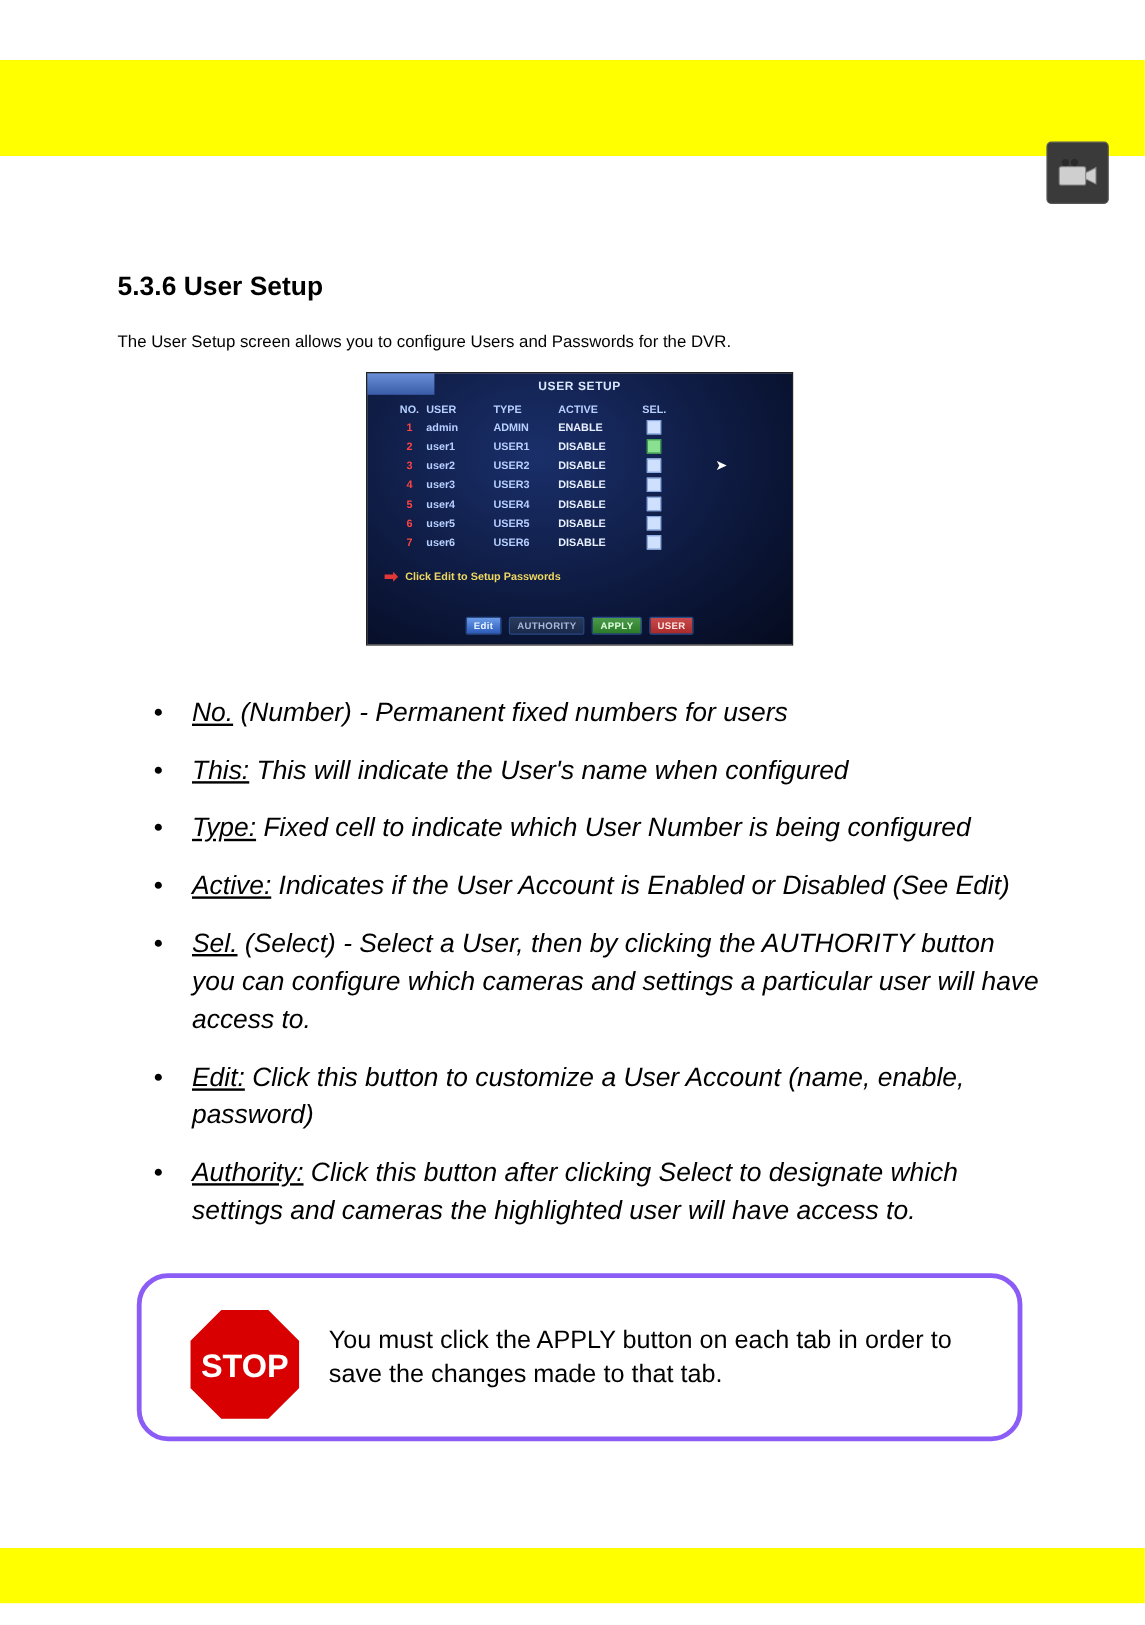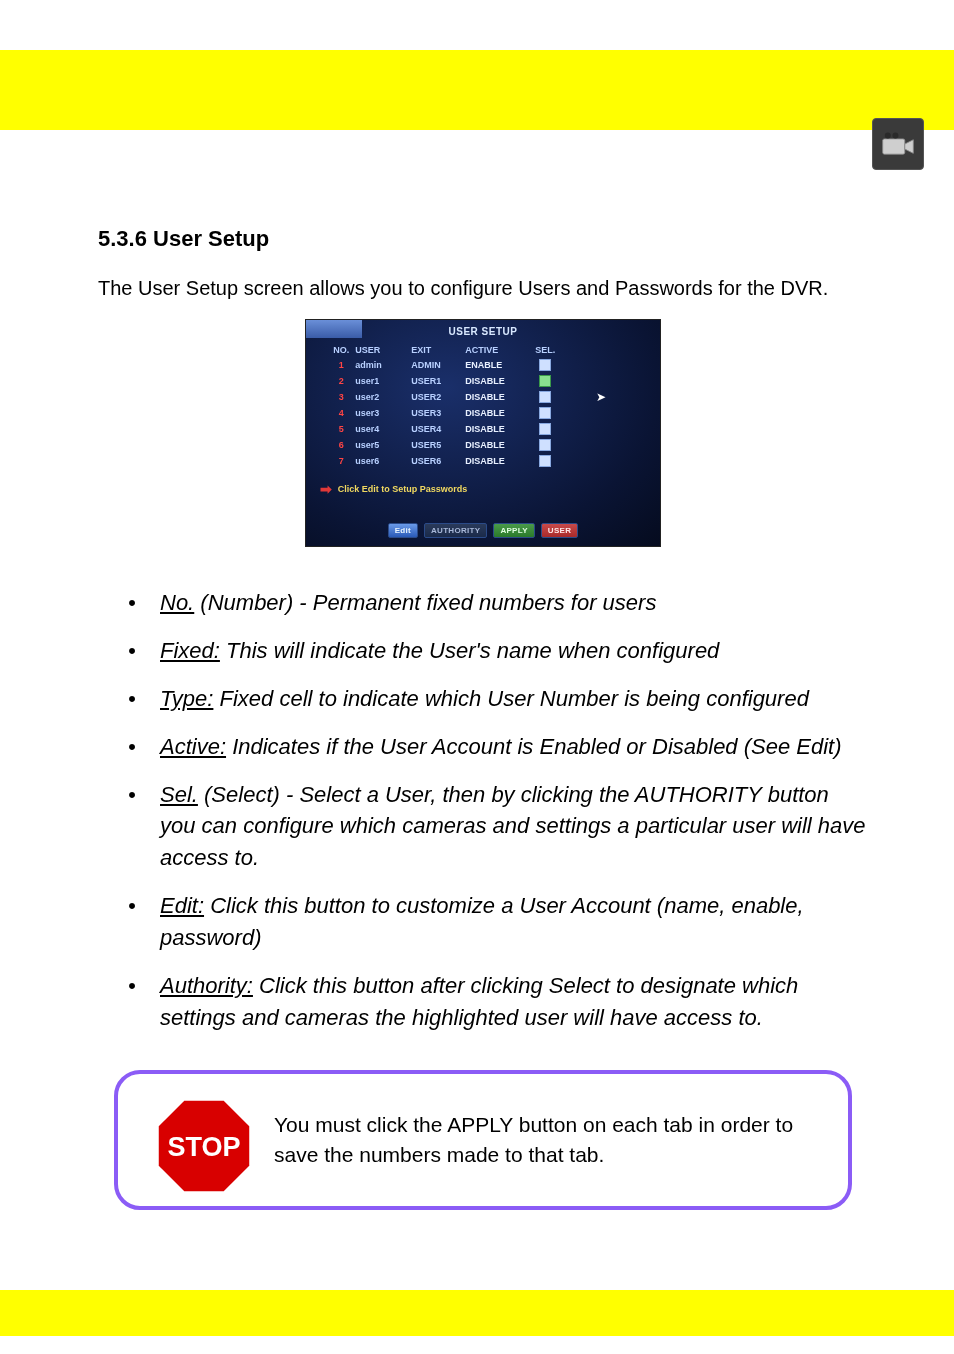--- a/index.html
+++ b/index.html
@@ -2,21 +2,21 @@
 <html><head>
 <meta charset="utf-8">
 <style>
   * { box-sizing: border-box; margin: 0; padding: 0; }
   body { width: 954px; height: 1354px; font-family: Arial, sans-serif; background: #fff; position: relative; }
   .yellow-band-top { position: absolute; top: 50px; left: 0; width: 954px; height: 80px; background: #ffff00; }
   .camera-icon-box { position: absolute; top: 68px; right: 30px; width: 52px; height: 52px; background: #3a3a3a; border: 1px solid #555; border-radius: 4px; display: flex; align-items: center; justify-content: center; }
   .camera-icon-box svg { width: 34px; height: 28px; }
   .content { position: absolute; top: 140px; left: 98px; width: 770px; }
   .section-title { font-size: 22px; font-weight: bold; margin-top: 86px; margin-bottom: 22px; }
-  .intro-text { font-size: 20px; line-height: 1.45; margin-bottom: 12px; }
+  .intro-text { font-size: 14px; line-height: 1.45; margin-bottom: 12px; }
   .screenshot { margin: 16px auto 40px auto; width: 356px; }
   .dvr-screen { width: 356px; background: radial-gradient(ellipse at 40% 30%, #1a2f6a 0%, #0a1434 70%, #050b1e 100%); border: 1px solid #222; font-family: Arial, sans-serif; color: #d8e8ff; position: relative; overflow: hidden; }
   .dvr-titlebar { height: 18px; background: linear-gradient(#6a8fd8, #3a5ca8); width: 56px; }
   .dvr-title { text-align: center; font-size: 10px; font-weight: bold; letter-spacing: 0.5px; padding: 4px 0 6px 0; margin-top: -16px; }
   .dvr-table { width: 88%; margin: 0 auto; }
   .dvr-head, .dvr-row { display: flex; align-items: center; font-size: 9px; font-weight: bold; padding: 2px 0; }
   .dvr-head { color: #b8d0ff; }
   .col-no { width: 28px; text-align: center; }
   .col-user { width: 56px; }
   .col-type { width: 54px; }
@@ -66,21 +66,21 @@
 
   <div class="screenshot">
     <div class="dvr-screen">
       <div class="dvr-titlebar"></div>
       <div class="dvr-title">USER SETUP</div>
       <span class="cursor-arrow">➤</span>
       <div class="dvr-table">
         <div class="dvr-head">
           <span class="col-no">NO.</span>
           <span class="col-user">USER</span>
-          <span class="col-type">EXIT</span>
+          <span class="col-type">TYPE</span>
           <span class="col-active">ACTIVE</span>
           <span class="col-sel">SEL.</span>
         </div>
         <div id="dvr-rows">
             <div class="dvr-row">
               <span class="col-no">1</span>
               <span class="col-user">admin</span>
               <span class="col-type">ADMIN</span>
               <span class="col-active">ENABLE</span>
               <span class="col-sel"><span class="chk"></span></span>
@@ -137,32 +137,32 @@
         <span class="dvr-btn blue">Edit</span>
         <span class="dvr-btn dark">AUTHORITY</span>
         <span class="dvr-btn green">APPLY</span>
         <span class="dvr-btn red">USER</span>
       </div>
     </div>
   </div>
 
   <ul class="bullets" id="bullets">
       <li><span class="term">No.</span> (Number) - Permanent fixed numbers for users</li>
-      <li><span class="term">Fixed:</span> This will indicate the User's name when configured</li>
+      <li><span class="term">This:</span> This will indicate the User's name when configured</li>
       <li><span class="term">Type:</span> Fixed cell to indicate which User Number is being configured</li>
       <li><span class="term">Active:</span> Indicates if the User Account is Enabled or Disabled (See Edit)</li>
       <li><span class="term">Sel.</span> (Select) - Select a User, then by clicking the AUTHORITY button you can configure which cameras and settings a particular user will have access to.</li>
       <li><span class="term">Edit:</span> Click this button to customize a User Account (name, enable, password)</li>
       <li><span class="term">Authority:</span> Click this button after clicking Select to designate which settings and cameras the highlighted user will have access to.</li>
     </ul>
 
   <div class="stop-callout">
     <div class="stop-sign">
       <svg viewBox="0 0 100 100">
         <polygon points="30,4 70,4 96,30 96,70 70,96 30,96 4,70 4,30" fill="#d80000" stroke="#ffffff" stroke-width="5"></polygon>
         <text x="50" y="60" text-anchor="middle" font-family="Arial" font-size="26" font-weight="bold" fill="#ffffff">STOP</text>
       </svg>
     </div>
-    <div class="stop-text">You must click the APPLY button on each tab in order to save the numbers made to that tab.</div>
+    <div class="stop-text">You must click the APPLY button on each tab in order to save the changes made to that tab.</div>
   </div>
 </div>
 
 <div class="yellow-band-bottom"></div>
 
 </body></html>

